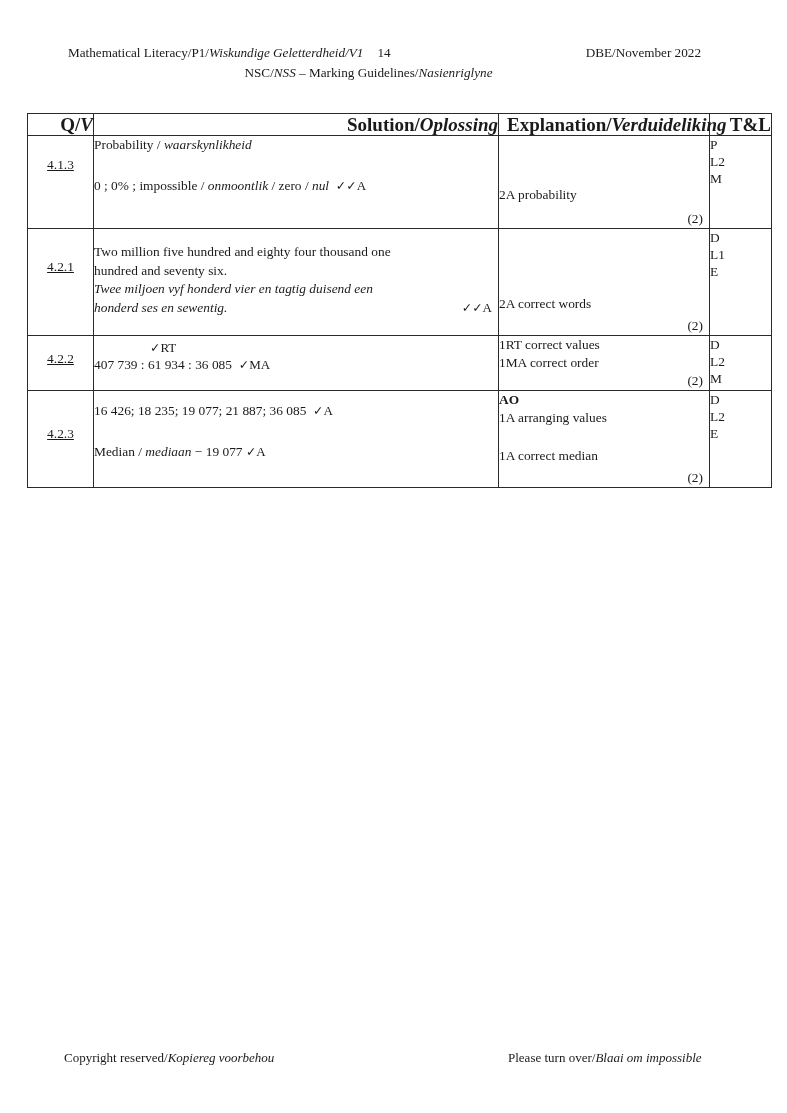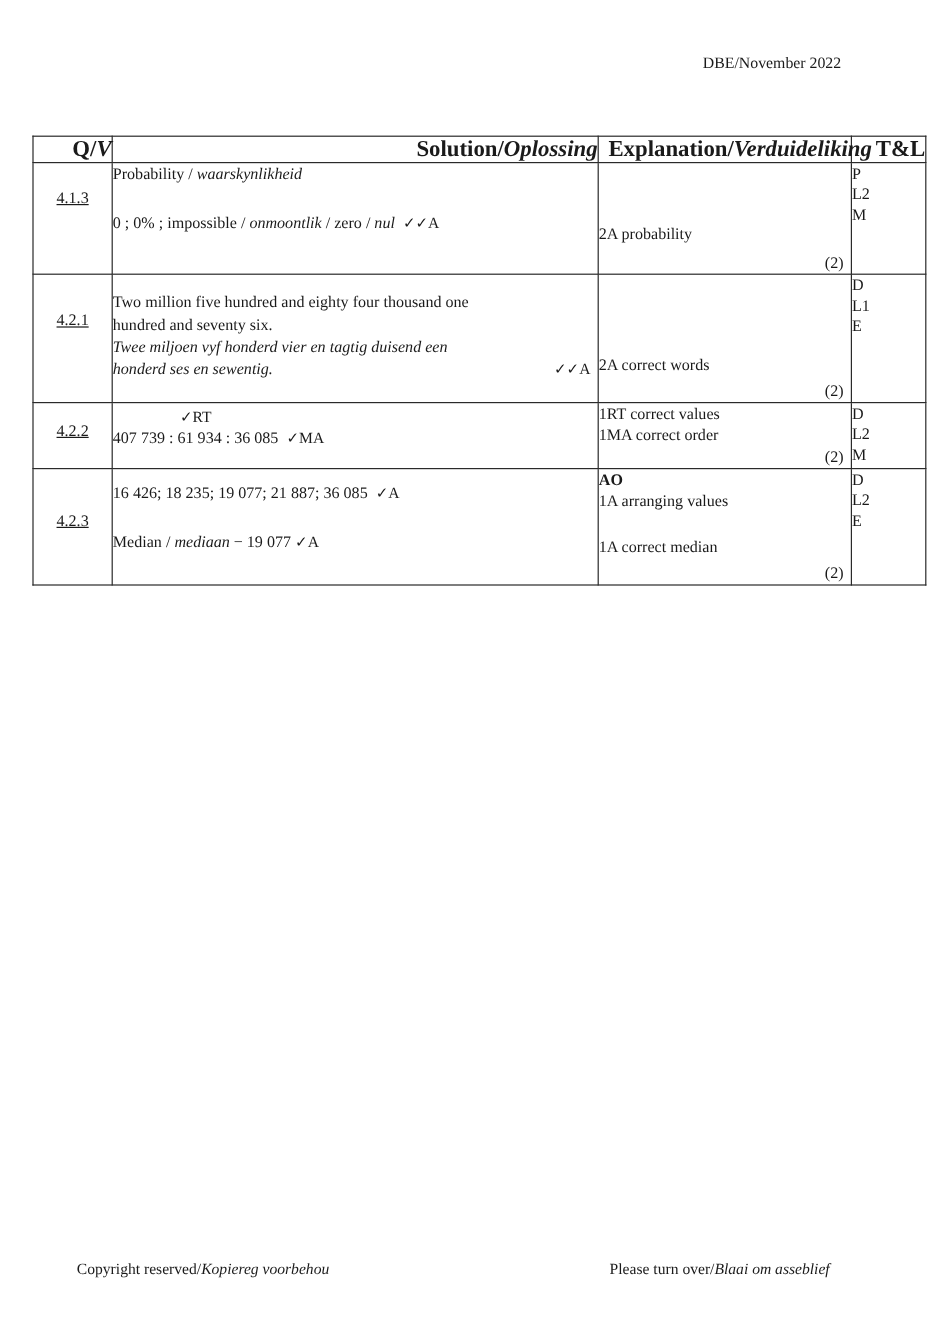--- a/index.html
+++ b/index.html
@@ -162,22 +162,24 @@
     white-space: nowrap;
   }
 </style>
 </head>
 <body>
 
 <div class="page">
 
   <div class="doc-header">
     <div class="hdr-line1">
+      <span class="hdr-left"><span>Mathematical Literacy/P1/</span><span class="it">Wiskundige Geletterdheid/V1</span><span class="pg-num">14</span></span>
       <span class="hdr-right">DBE/November 2022</span>
     </div>
+    <div class="hdr-line2"><span>NSC/</span><span class="it">NSS</span><span> – Marking Guidelines/</span><span class="it">Nasienriglyne</span></div>
   </div>
 
   <table class="marking-table">
     <thead>
       <tr>
         <th class="col-q"><span>Q/</span><span class="it">V</span></th>
         <th class="col-s"><span>Solution/</span><span class="it">Oplossing</span></th>
         <th class="col-e"><span>Explanation/</span><span class="it">Verduideliking</span></th>
         <th class="col-t"><span>T&amp;L</span></th>
       </tr>
@@ -261,16 +263,16 @@
           <div>L2</div>
           <div>E</div>
         </td>
       </tr>
 
     </tbody>
   </table>
 
   <div class="doc-footer">
     <span class="ftr-left"><span>Copyright reserved/</span><span class="it">Kopiereg voorbehou</span></span>
-    <span class="ftr-right"><span>Please turn over/</span><span class="it">Blaai om asseblief</span></span>
+    <span class="ftr-right"><span>Please turn over/</span><span class="it">Blaai om impossible</span></span>
   </div>
 
 </div>
 
 </body></html>

